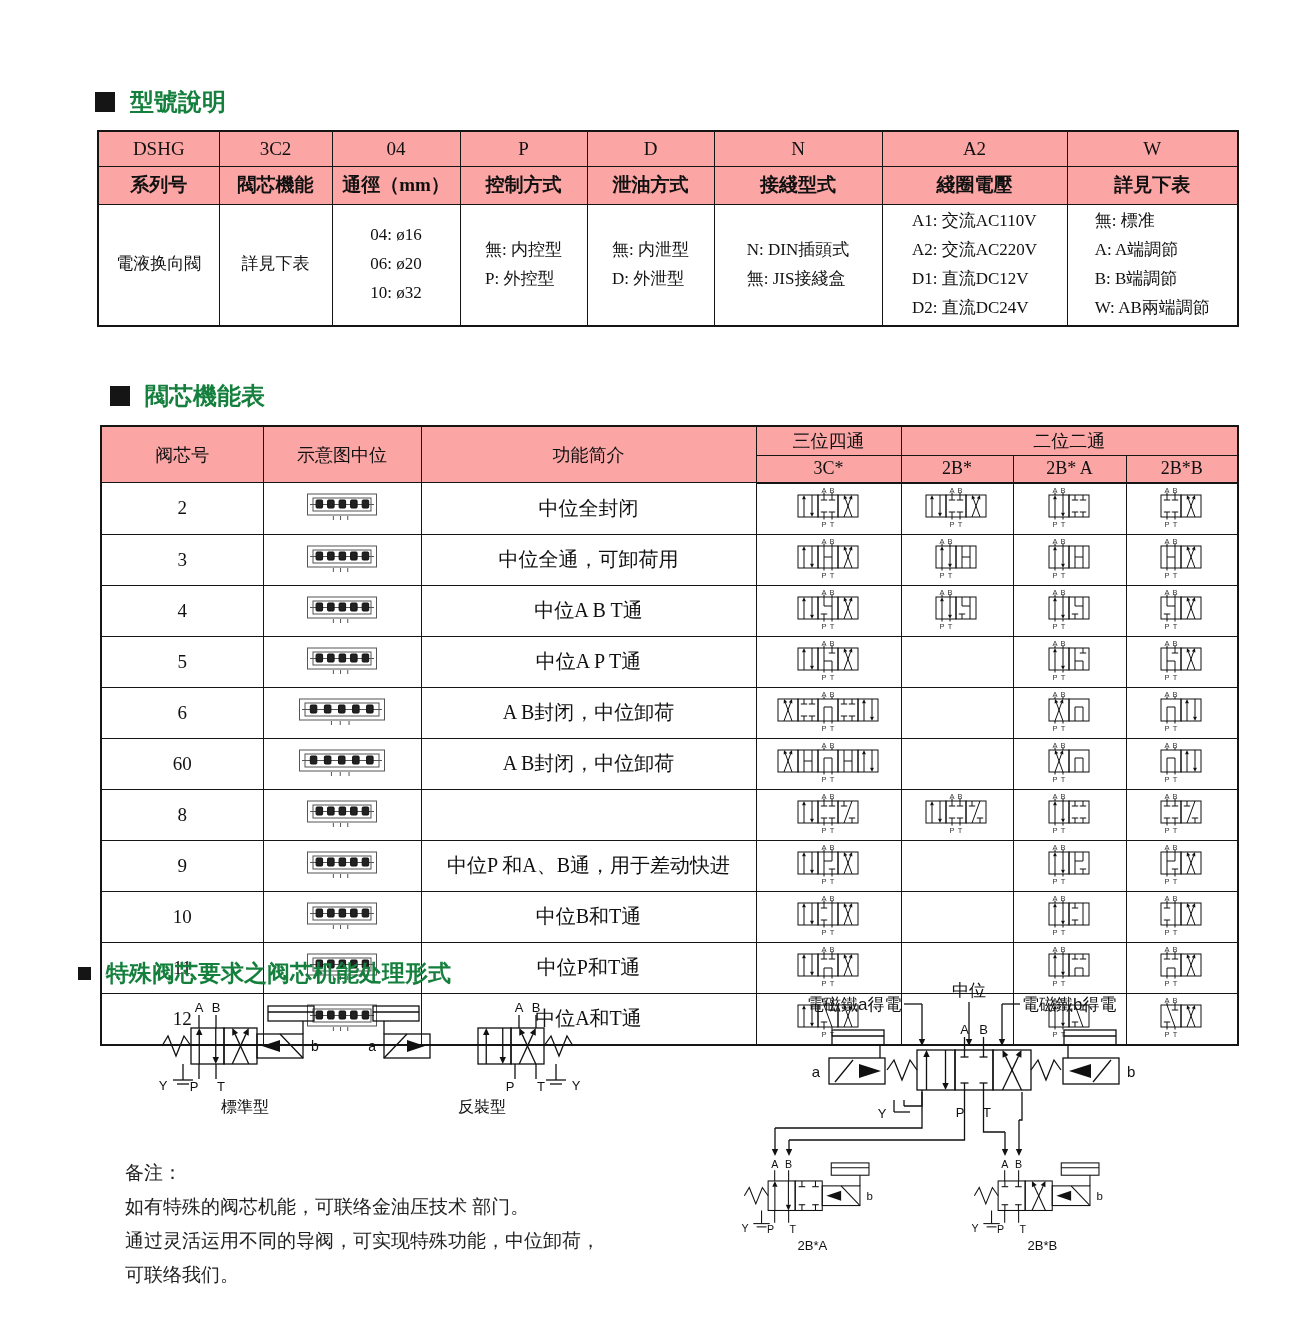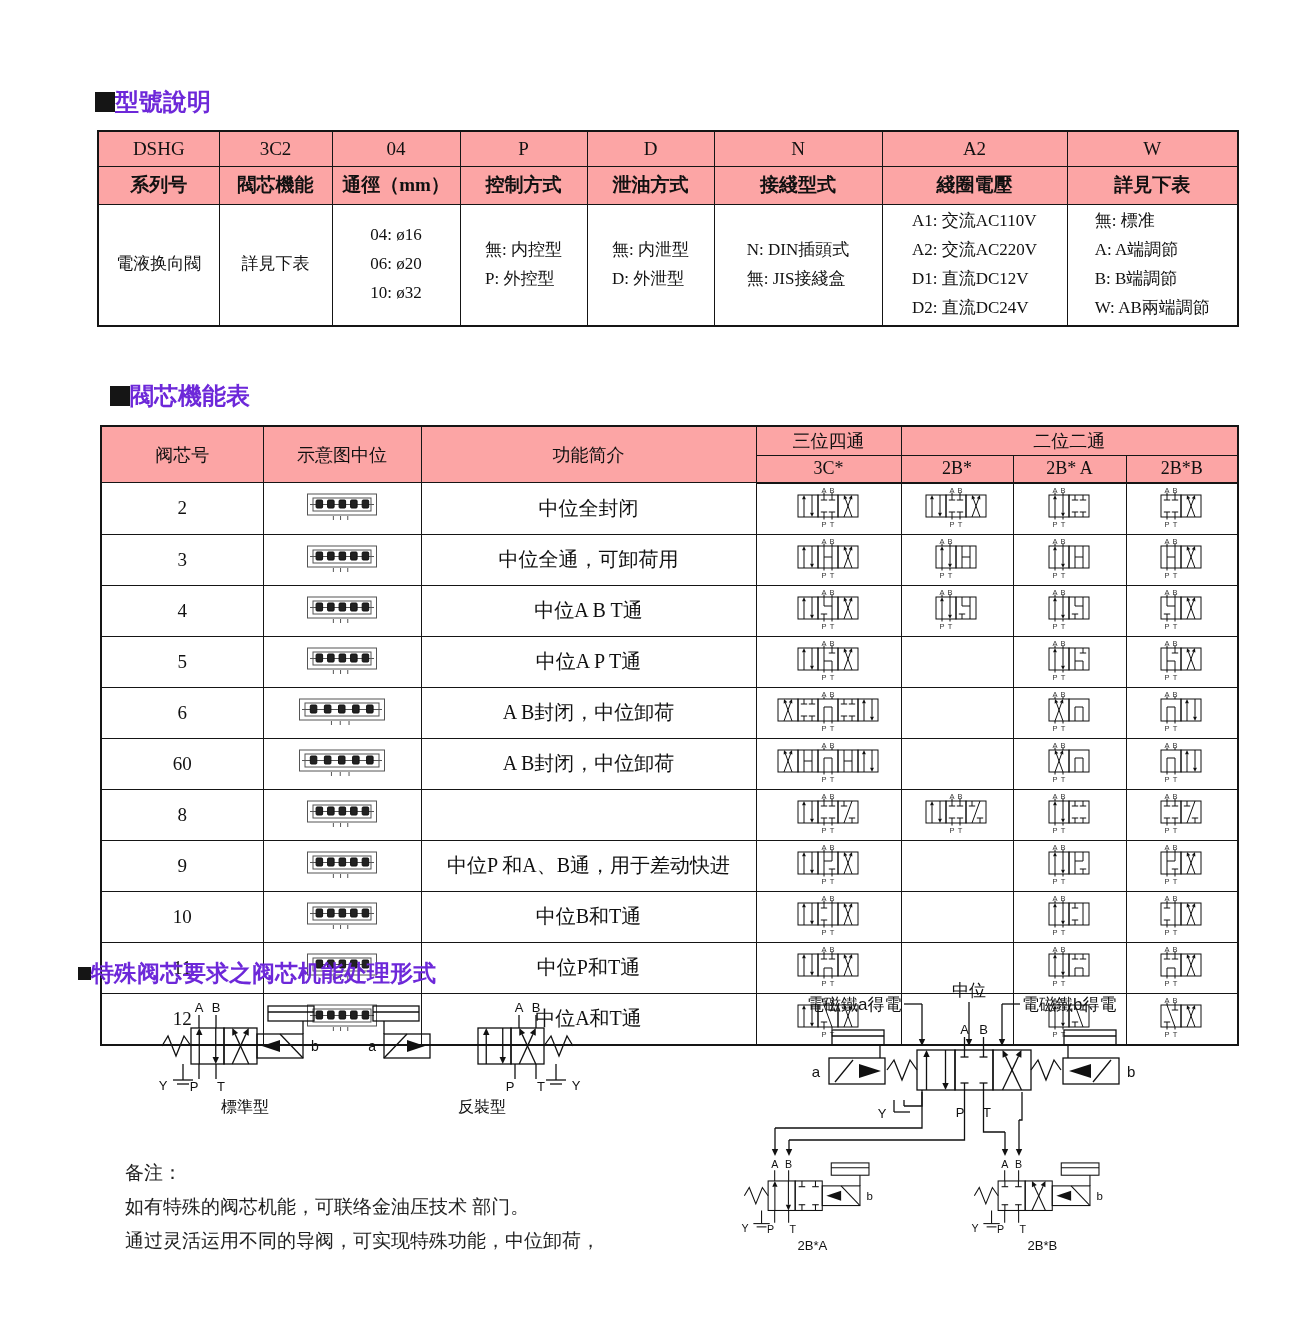--- a/index.html
+++ b/index.html
@@ -1,19 +1,19 @@
 <!DOCTYPE html>
 <html><head>
 <meta charset="utf-8">
 <style>
   *{box-sizing:border-box;margin:0;padding:0}
   html,body{width:1300px;height:1334px;overflow:hidden}
   body{background:#fff;color:#111;font-family:"Liberation Serif",serif;position:relative}
   .abs{position:absolute}
-  .sec-title{display:flex;align-items:center;gap:0;font-family:"Liberation Sans",sans-serif;font-weight:bold;font-size:24px;color:#6d28d9}
+  .sec-title{display:flex;align-items:center;gap:15px;font-family:"Liberation Sans",sans-serif;font-weight:bold;font-size:24px;color:#15803d}
   .sq{width:20px;height:20px;background:#151515;display:inline-block}
   .sq.small{width:13px;height:13px}
   table{border-collapse:collapse;table-layout:fixed}
   .dtable{border:2px solid #151515}
   .dtable th,.dtable td{border:1px solid #151515;text-align:center;vertical-align:middle;padding:2px 4px}
   .hd{background:#fca5a5}
   
   .t1 .codes td{font-size:19px;font-family:"Liberation Serif",serif}
   .t1 .labels td{font-size:19px;font-weight:bold}
   .t1 .vals td{font-size:17px}
@@ -1602,15 +1602,16 @@
           <line x1="143" y1="12" x2="189" y2="12"></line>
           <line x1="178" y1="21" x2="178" y2="34"></line>
           <text x="120" y="112" font-size="16" text-anchor="middle">2B*B</text>
         </g>
       </svg></div>
 
   <div class="notes abs" style="left:125px;top:1156px;width:560px">
     <div>备注：</div>
     <div>如有特殊的阀芯机能，可联络金油压技术 部门。</div>
     <div>通过灵活运用不同的导阀，可实现特殊功能，中位卸荷，</div>
+    <div>可联络我们。</div>
   </div>
 
 </div>
 
 </body></html>

